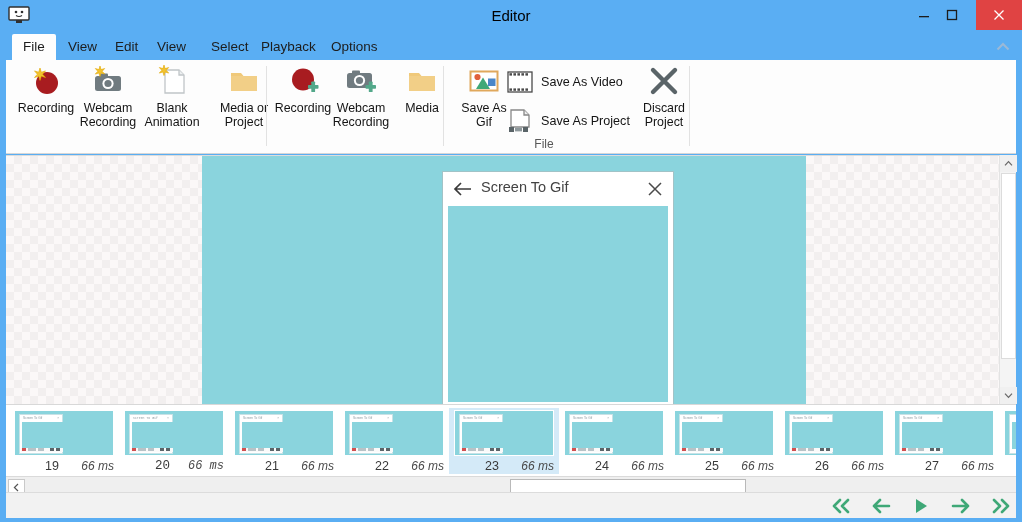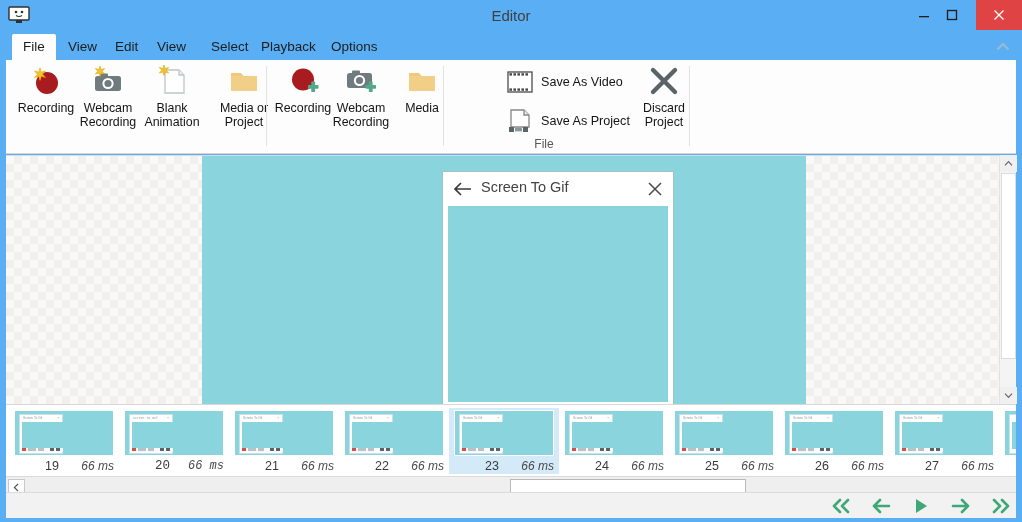--- a/index.html
+++ b/index.html
@@ -19,21 +19,21 @@
   .titlebar {
     position: absolute; left: 0; top: 0; width: 1022px; height: 34px;
     background: #5aaef3;
   }
   .app-icon {
     position: absolute; left: 8px; top: 6px; width: 22px; height: 18px;
   }
   .title-text {
     position: absolute; left: 0; top: 0; width: 1022px; height: 34px;
     line-height: 32px; text-align: center;
-    font-size: 15px; color: #404040;
+    font-size: 15px; color: #000000;
     font-family: "Liberation Sans", sans-serif;
   }
   .wbtn {
     position: absolute; top: 0; height: 30px; width: 45px;
     display: flex; align-items: center; justify-content: center;
     color: #1c1c1c;
   }
   .wbtn-min { right: 76px; }
   .wbtn-max { right: 48px; }
   .wbtn-close {
@@ -407,20 +407,32 @@
         </span>
         <span class="lbl">Media</span>
       </div>
 
     </div>
 
     <div class="rgroup-sep" style="left:437px;"></div>
 
     <div class="rgroup" style="left:438px; width:245px;">
 
+      <div class="ritem" style="left:2px;">
+        <span class="ico">
+          <svg width="34" height="34" viewBox="0 0 34 34">
+            <rect x="3.5" y="7.5" width="27" height="19" fill="#fff" stroke="#e0a85c" stroke-width="2"></rect>
+            <circle cx="10.5" cy="13" r="3.1" fill="#e0603c"></circle>
+            <path d="M9 25 L16 13.5 L23 25 Z" fill="#3fa877"></path>
+            <rect x="21" y="14.5" width="7.5" height="7.5" fill="#4a86c8"></rect>
+          </svg>
+        </span>
+        <span class="lbl">Save As
+Gif</span>
+      </div>
 
       <div class="ritem-h" style="left:62px; top:8px;">
         <span class="ico">
           <svg width="28" height="28" viewBox="0 0 28 28">
             <rect x="2" y="4" width="24" height="20" fill="#fff" stroke="#4a4a4a" stroke-width="1.3"></rect>
             <g fill="#4a4a4a">
               <rect x="3.4" y="5.2" width="2.6" height="2.4"></rect>
                 <rect x="7.4" y="5.2" width="2.6" height="2.4"></rect>
               <rect x="11.4" y="5.2" width="2.6" height="2.4"></rect>
                 <rect x="15.4" y="5.2" width="2.6" height="2.4"></rect>

